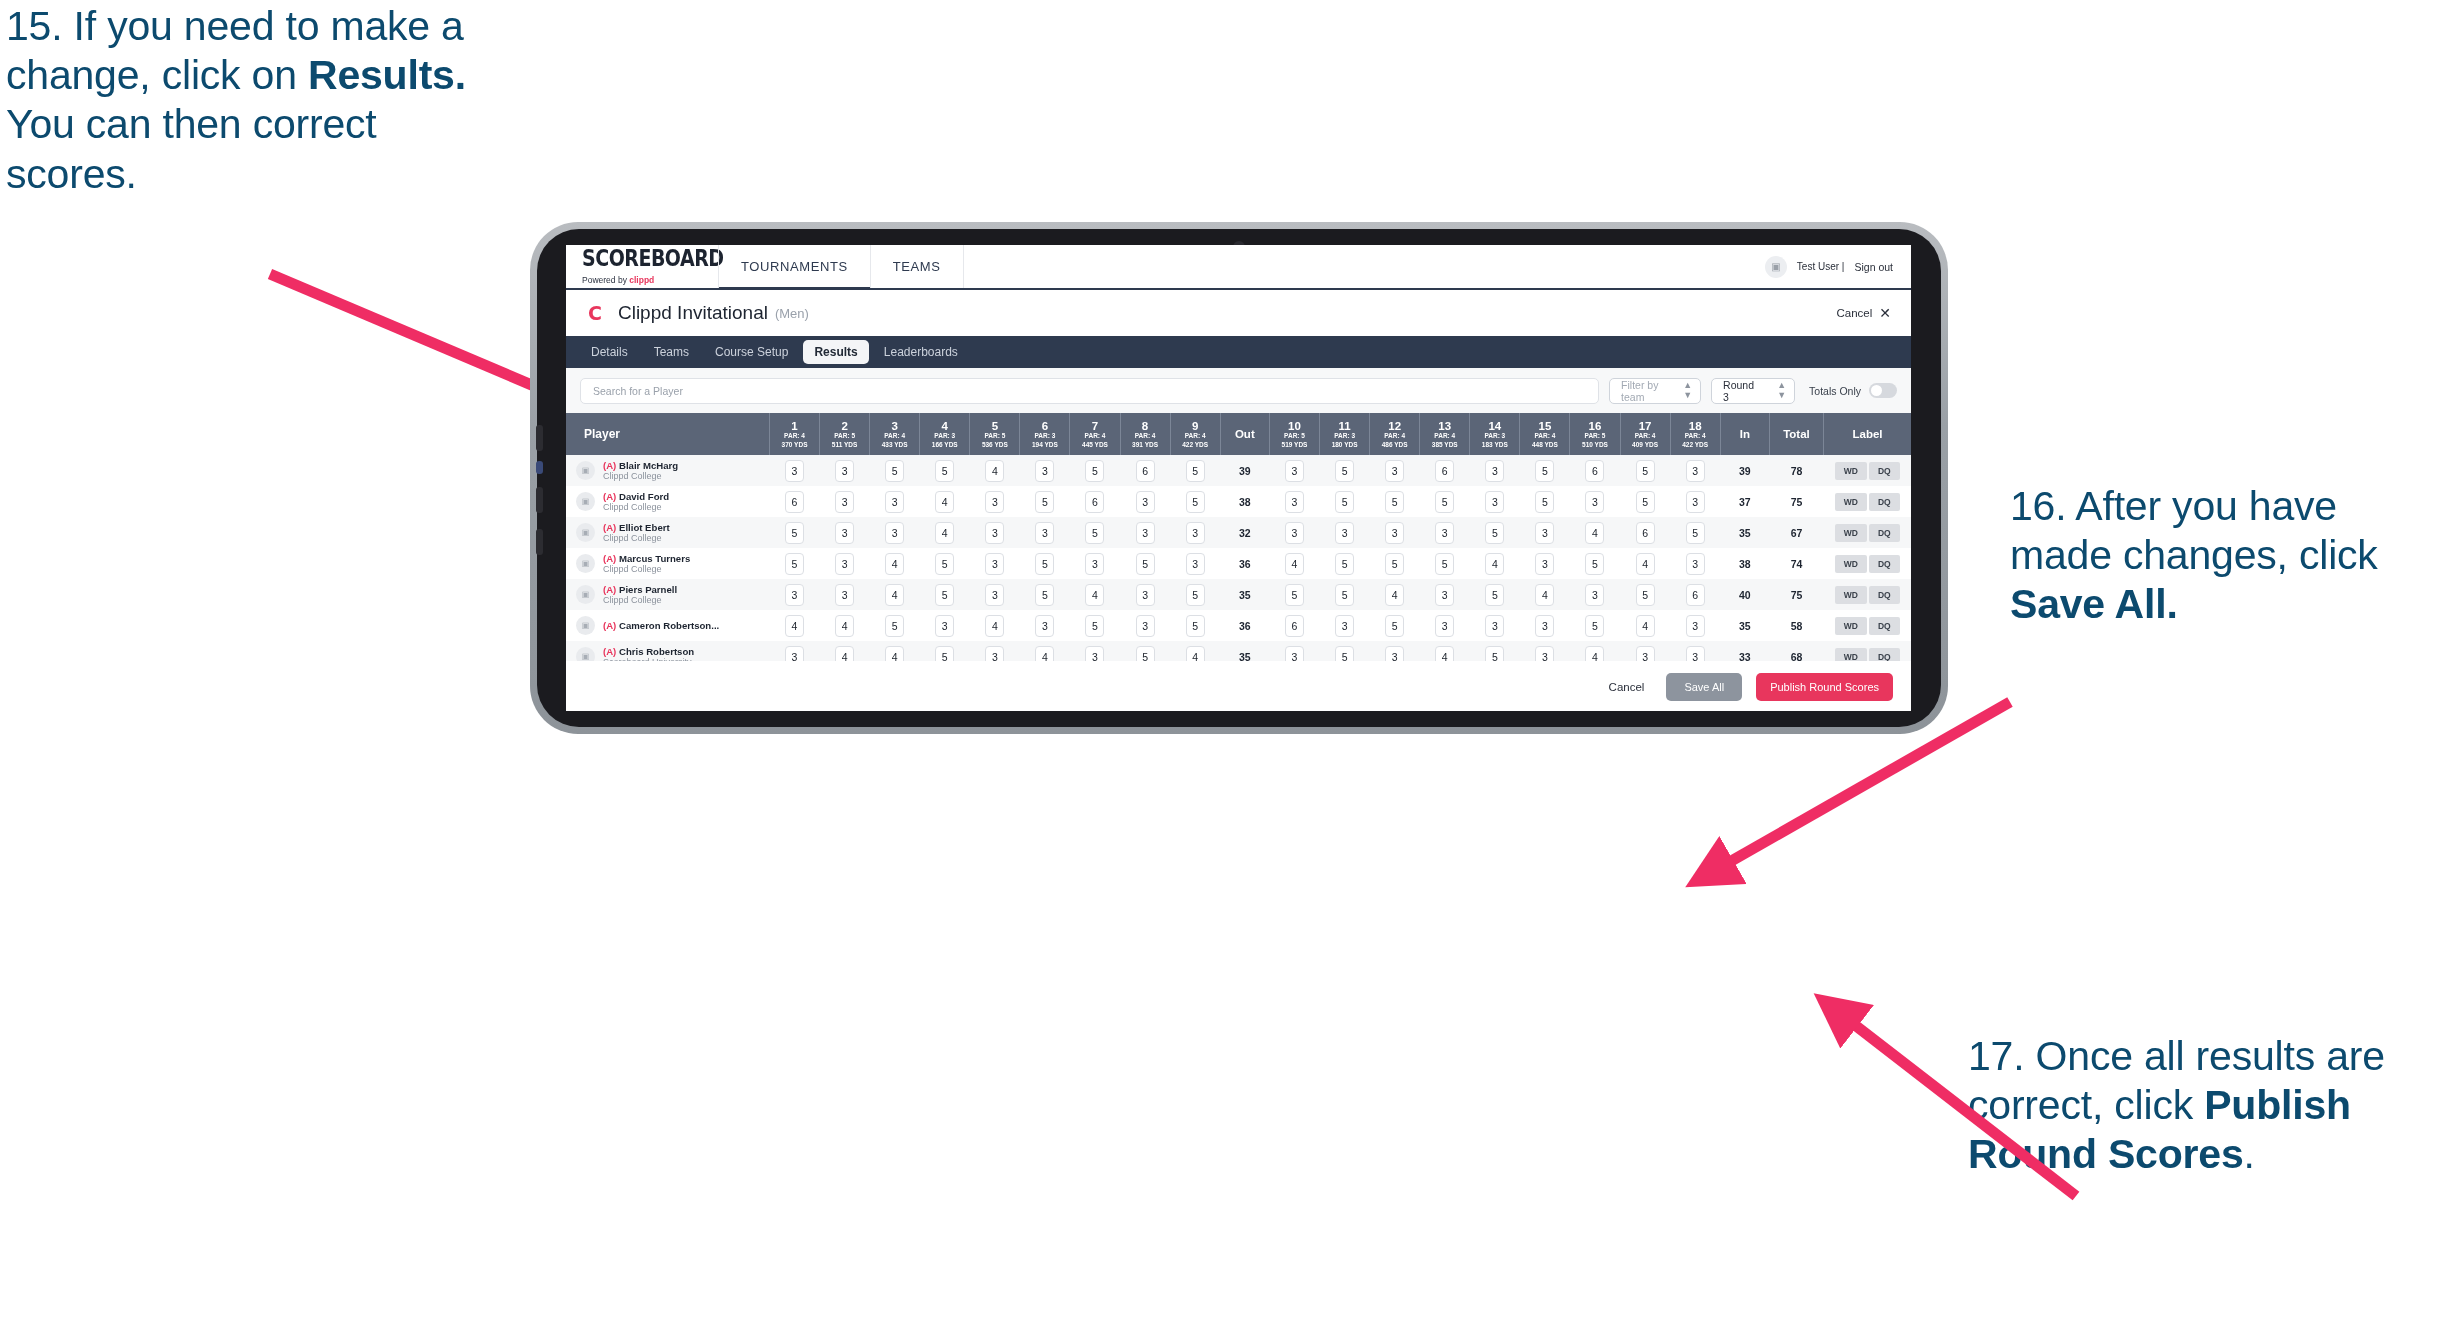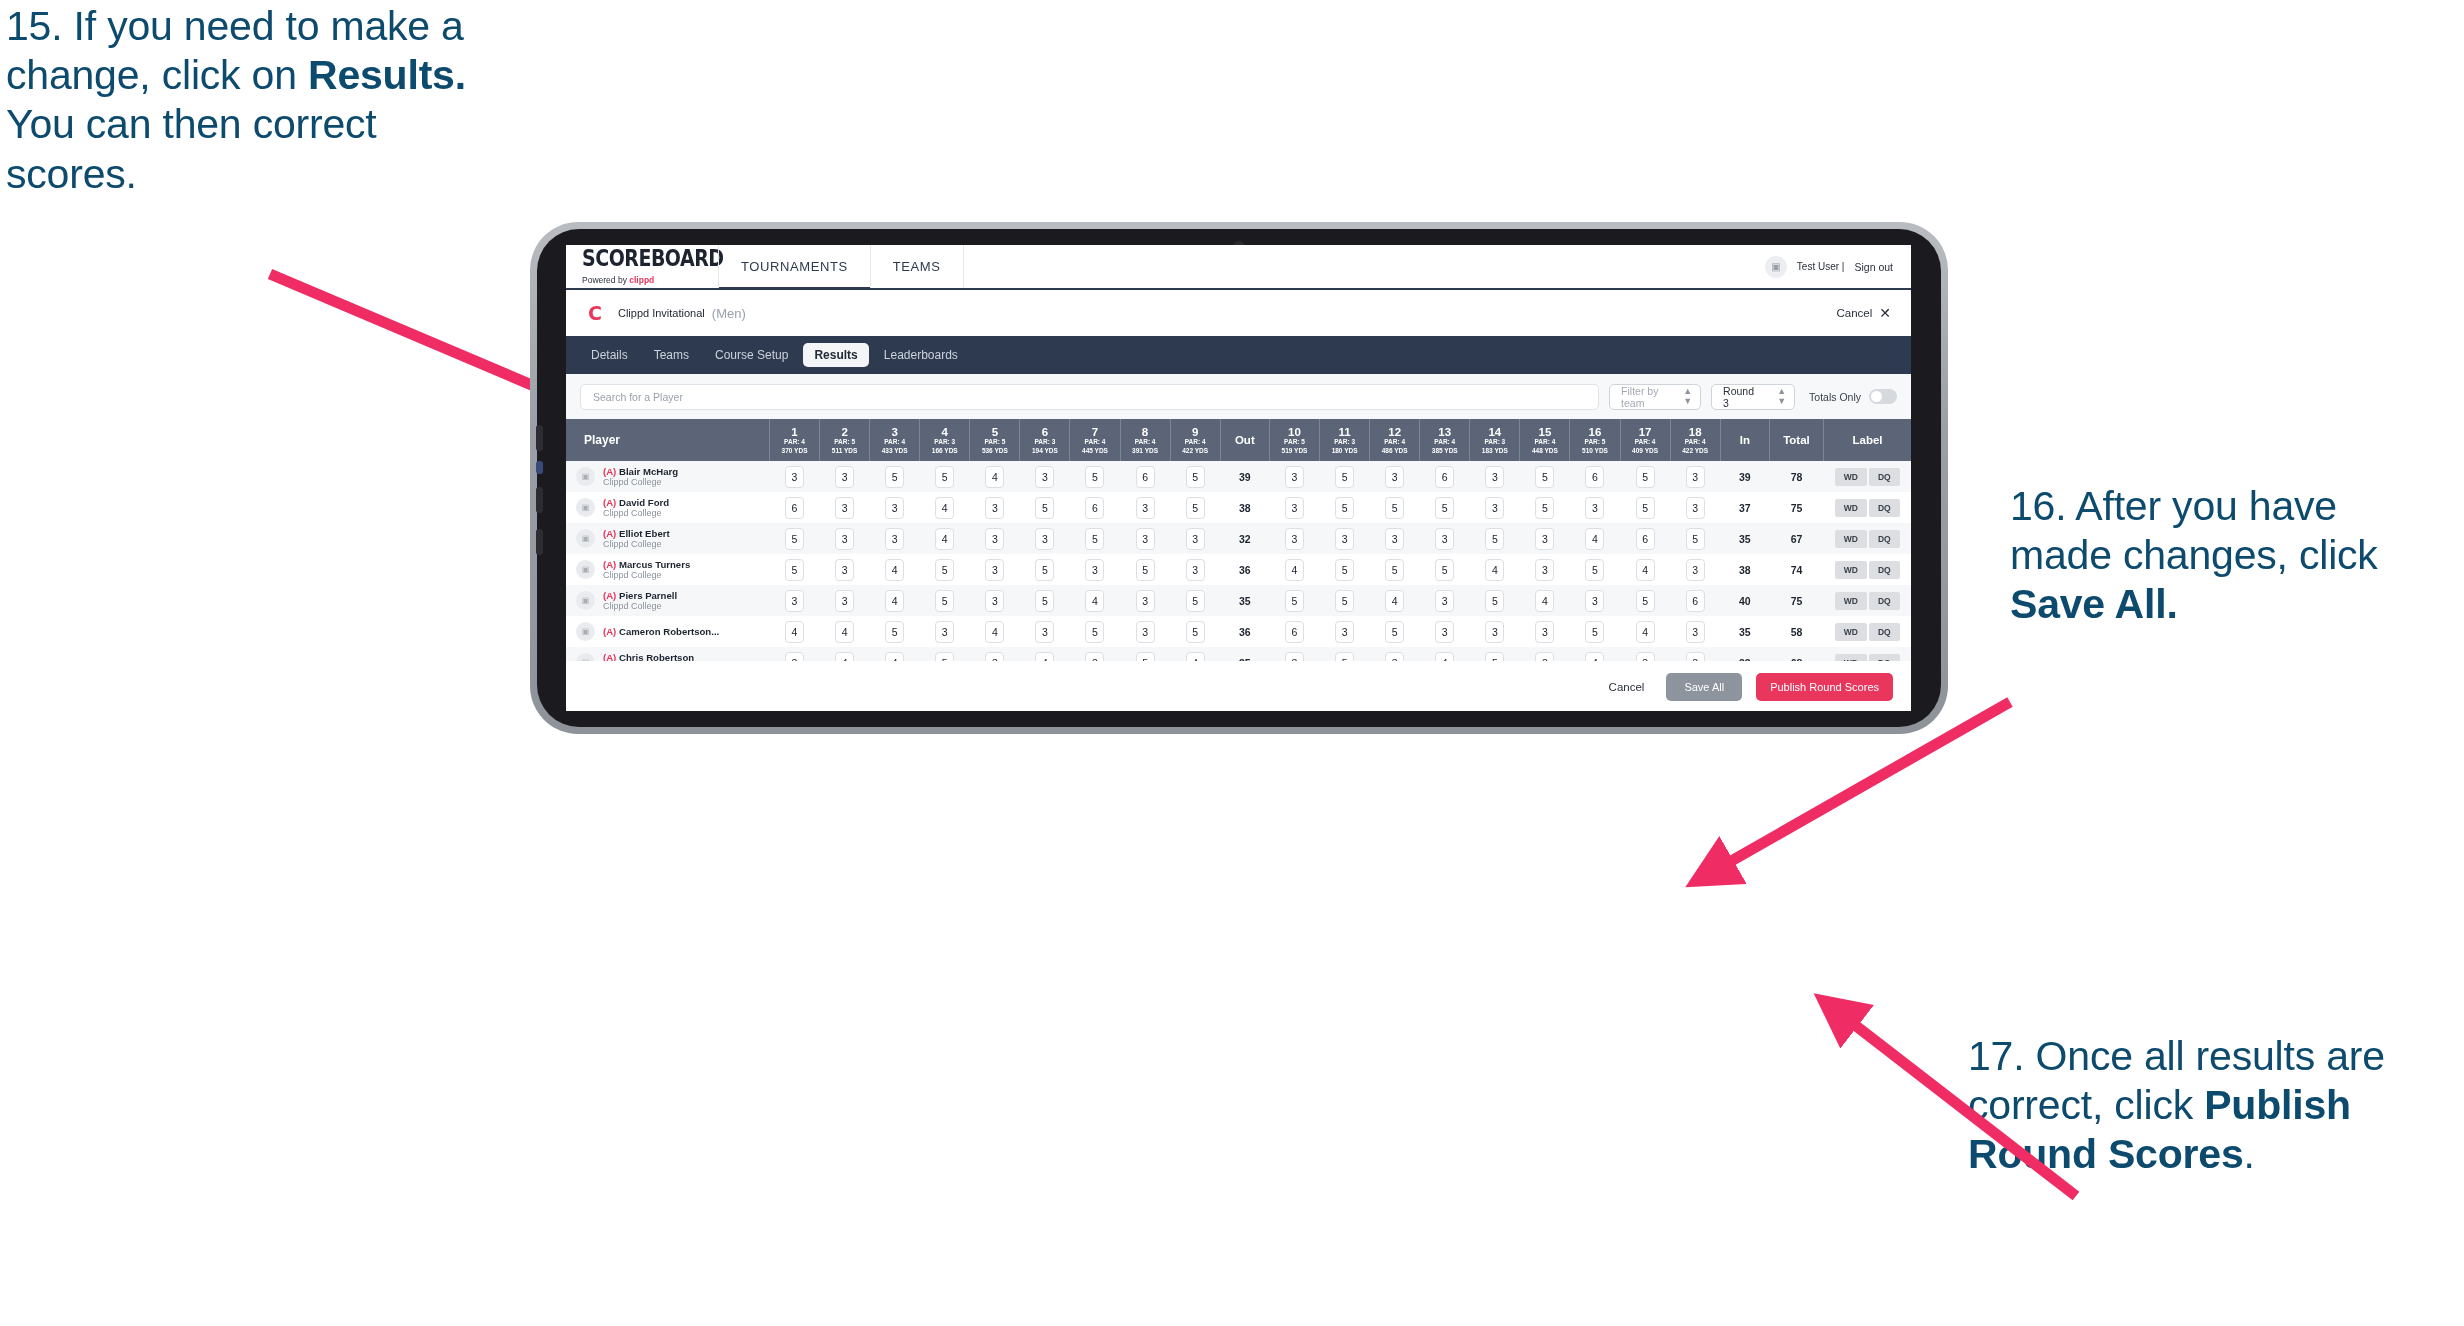--- a/index.html
+++ b/index.html
@@ -90,29 +90,29 @@
   }
   #user-name { font-size: 10px; color:#2a2f3a; }
   #sign-out { font-size: 10.5px; color:#2a2f3a; cursor:pointer; }
 
   
   #titlerow {
     height: 46px; background:#fff; display:flex; align-items:center;
     padding: 0 20px 0 22px; flex: 0 0 auto;
   }
   #clogo { color:#e8365d; font-weight:800; font-size:19px; font-family:"DejaVu Sans",sans-serif; }
-  #tourney-name { font-size:11px; color:#1d2430; margin-left: 16px; font-weight:400; }
+  #tourney-name { font-size:19px; color:#1d2430; margin-left: 16px; font-weight:400; }
   #tourney-gender { font-size:13px; color:#9aa1ab; margin-left:7px; }
   #titlerow-spacer { flex:1; }
   #cancel-x { font-size:11.5px; color:#2a2f3a; display:flex; align-items:center; gap:7px; cursor:pointer; }
   #cancel-x .xg { font-size: 14px; }
 
   
   #subtabs {
-    height: 38px; background:#2e3a4f; display:flex; align-items:center;
+    height: 32px; background:#2e3a4f; display:flex; align-items:center;
     padding-left: 14px; gap: 4px; flex:0 0 auto;
   }
   .subtab {
     font-size: 12px; color:#ccd2dc; padding: 5px 11px; border-radius: 5px; cursor:pointer;
   }
   .subtab.active { background:#f4f5f7; color:#222a36; font-weight:600; }
 
   
   #filterbar {
     height: 45px; background:#f7f8f9; display:flex; align-items:center;

